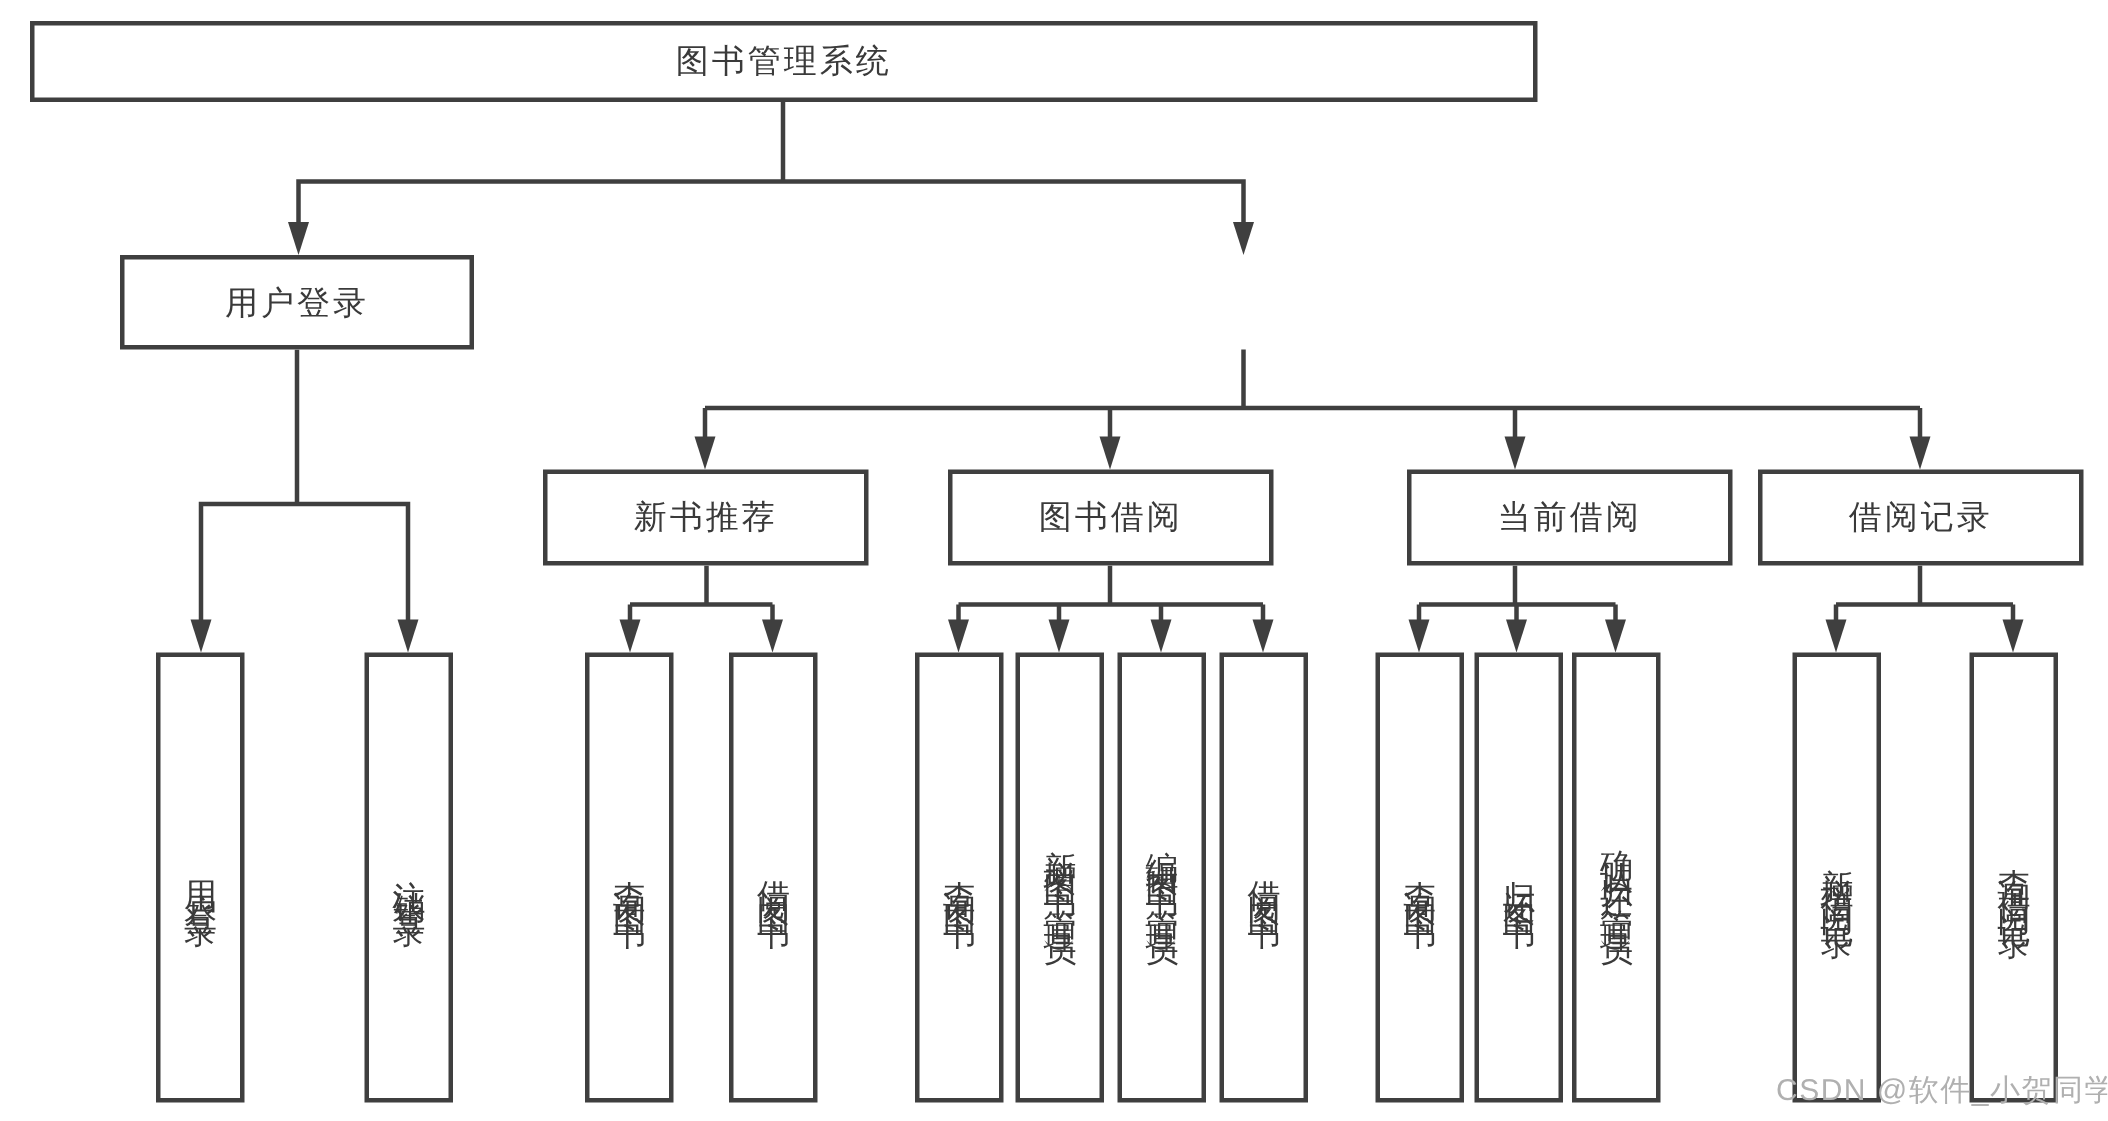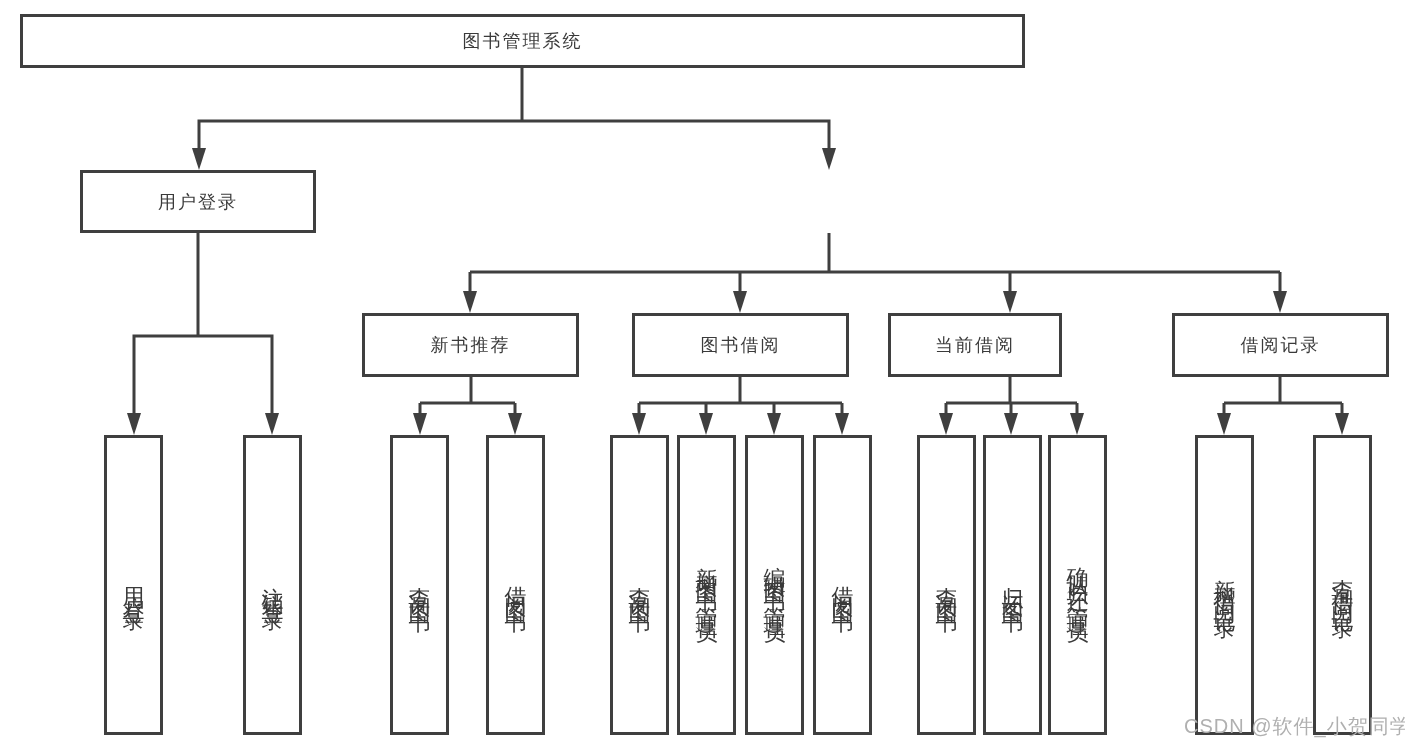--- a/index.html
+++ b/index.html
@@ -25,21 +25,21 @@
   .box{
     position:absolute;
     box-sizing:border-box;
     background:var(--box-background);
     border:3px solid var(--line);
     display:flex;align-items:center;justify-content:center;
     color:var(--text);
     z-index:1;
   }
   .box.h span{
-    font-size:18px;
+    font-size:22px;
     letter-spacing:2px;
     white-space:nowrap;
   }
   .box.v{
     top:435px;width:59px;height:300px;
   }
   .box.v span{
     writing-mode:vertical-rl;
     text-orientation:mixed;
     font-size:22px;
@@ -110,21 +110,21 @@
   <div class="box h" style="left:80px;top:170px;width:236px;height:63px">
     <span>用户登录</span>
   </div>
 
   <div class="box h" style="left:362px;top:313px;width:217px;height:64px">
     <span>新书推荐</span>
   </div>
   <div class="box h" style="left:632px;top:313px;width:217px;height:64px">
     <span>图书借阅</span>
   </div>
-  <div class="box h" style="left:888px;top:313px;width:174px;height:64px">
+  <div class="box h" style="left:938px;top:313px;width:217px;height:64px">
     <span>当前借阅</span>
   </div>
   <div class="box h" style="left:1172px;top:313px;width:217px;height:64px">
     <span>借阅记录</span>
   </div>
 
   <div class="box v" style="left:104px">
     <span>用户登录</span>
   </div>
   <div class="box v" style="left:243px">

